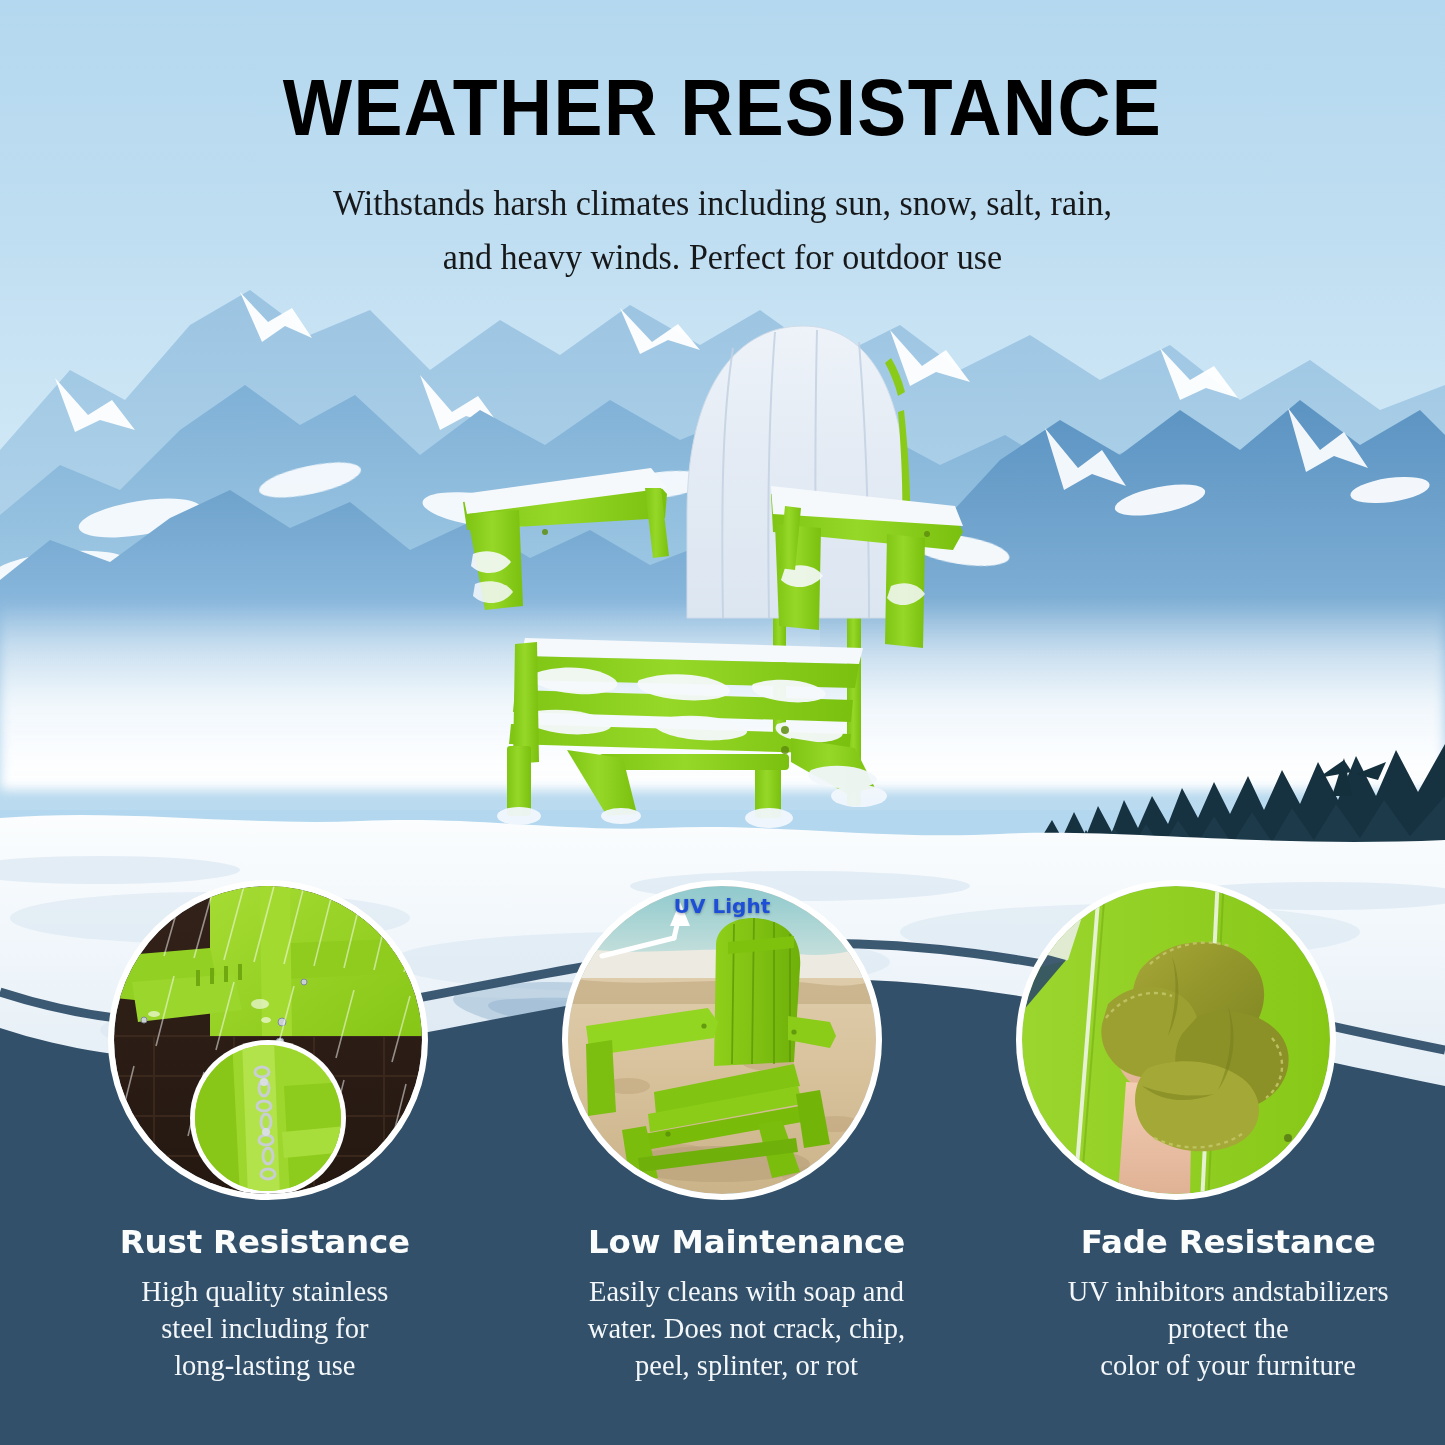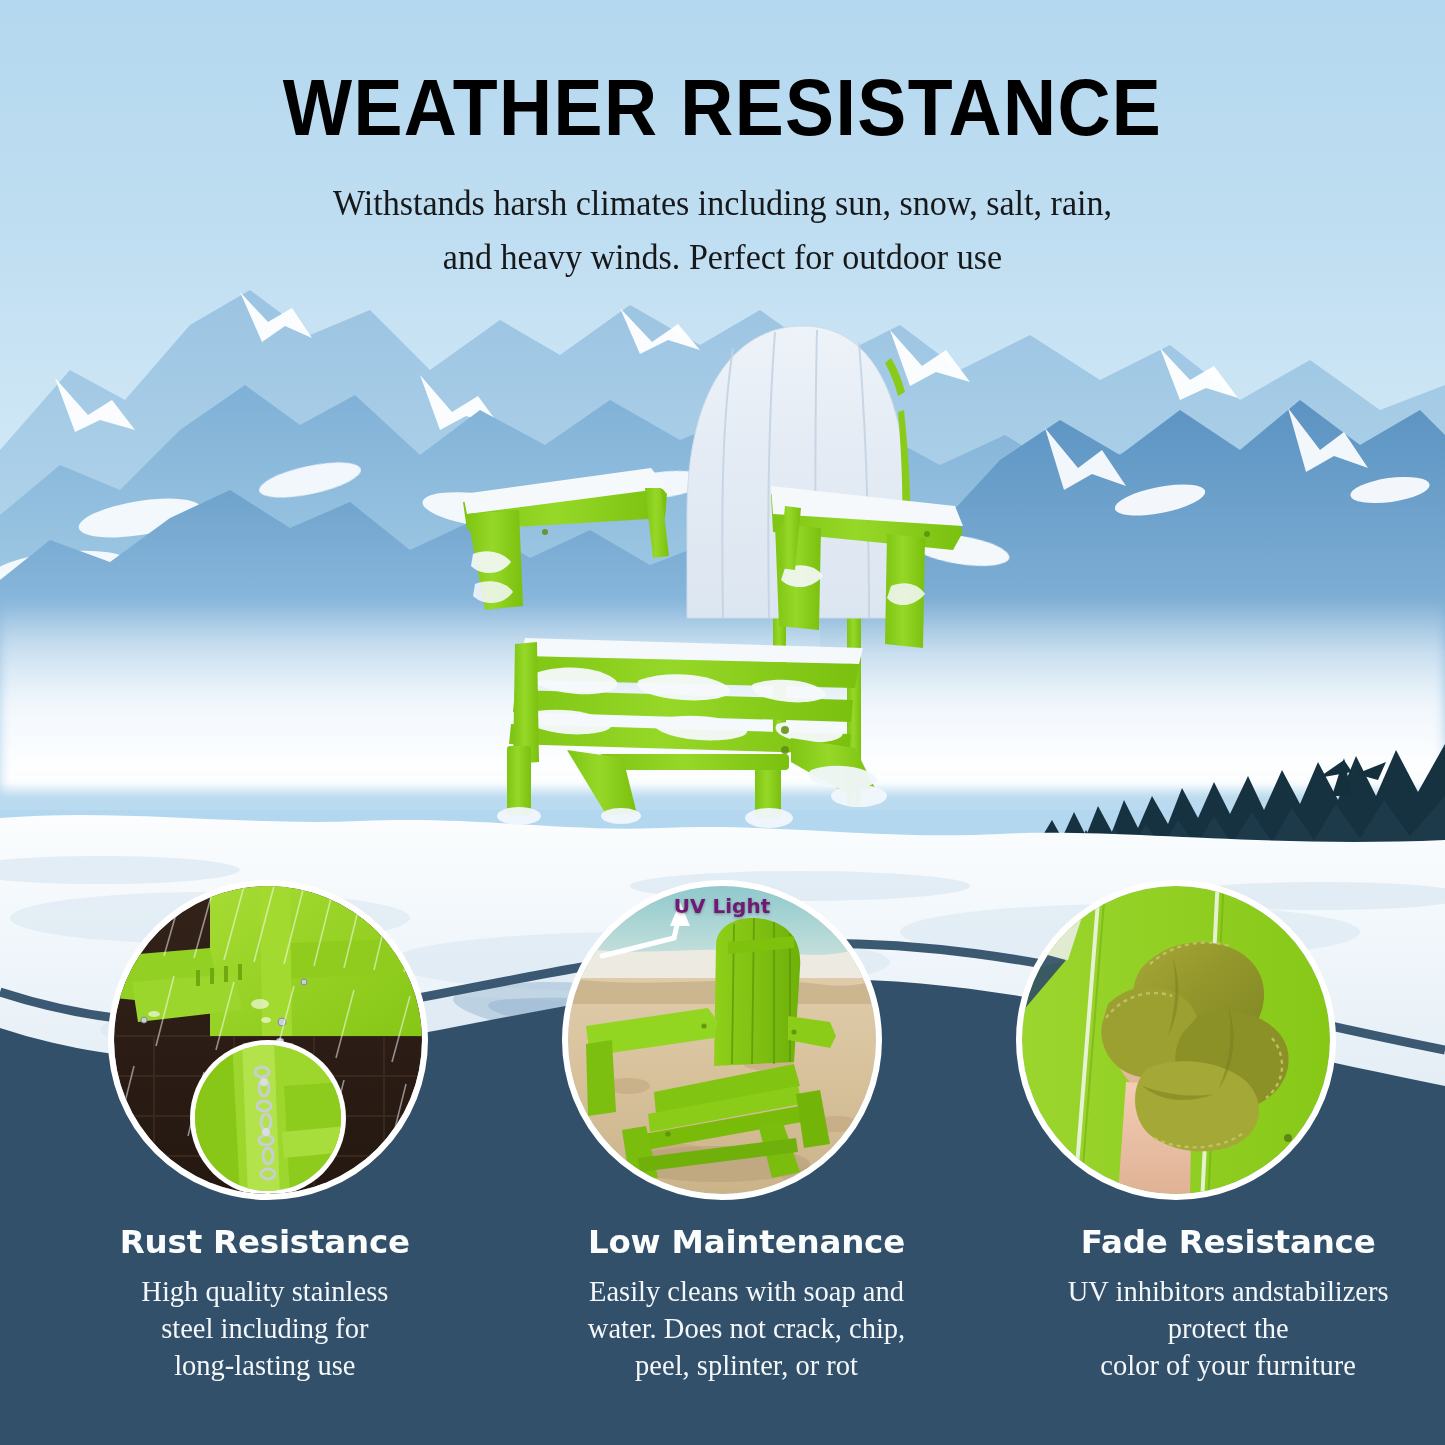--- a/index.html
+++ b/index.html
@@ -167,21 +167,21 @@
   
   .uv-label {
     position: absolute;
     left: 60px;
     top: 14px;
     width: 200px;
     text-align: center;
     font-family: "DejaVu Sans", sans-serif;
     font-weight: bold;
     font-size: 20px;
-    color: #701a75;
+    color: #1d4ed8;
     text-shadow: 0 1px 3px rgba(0,0,0,0.35);
     z-index: 5;
     pointer-events: none;
   }
 </style>
 </head>
 <body>
 
 <div id="infographic">
 

